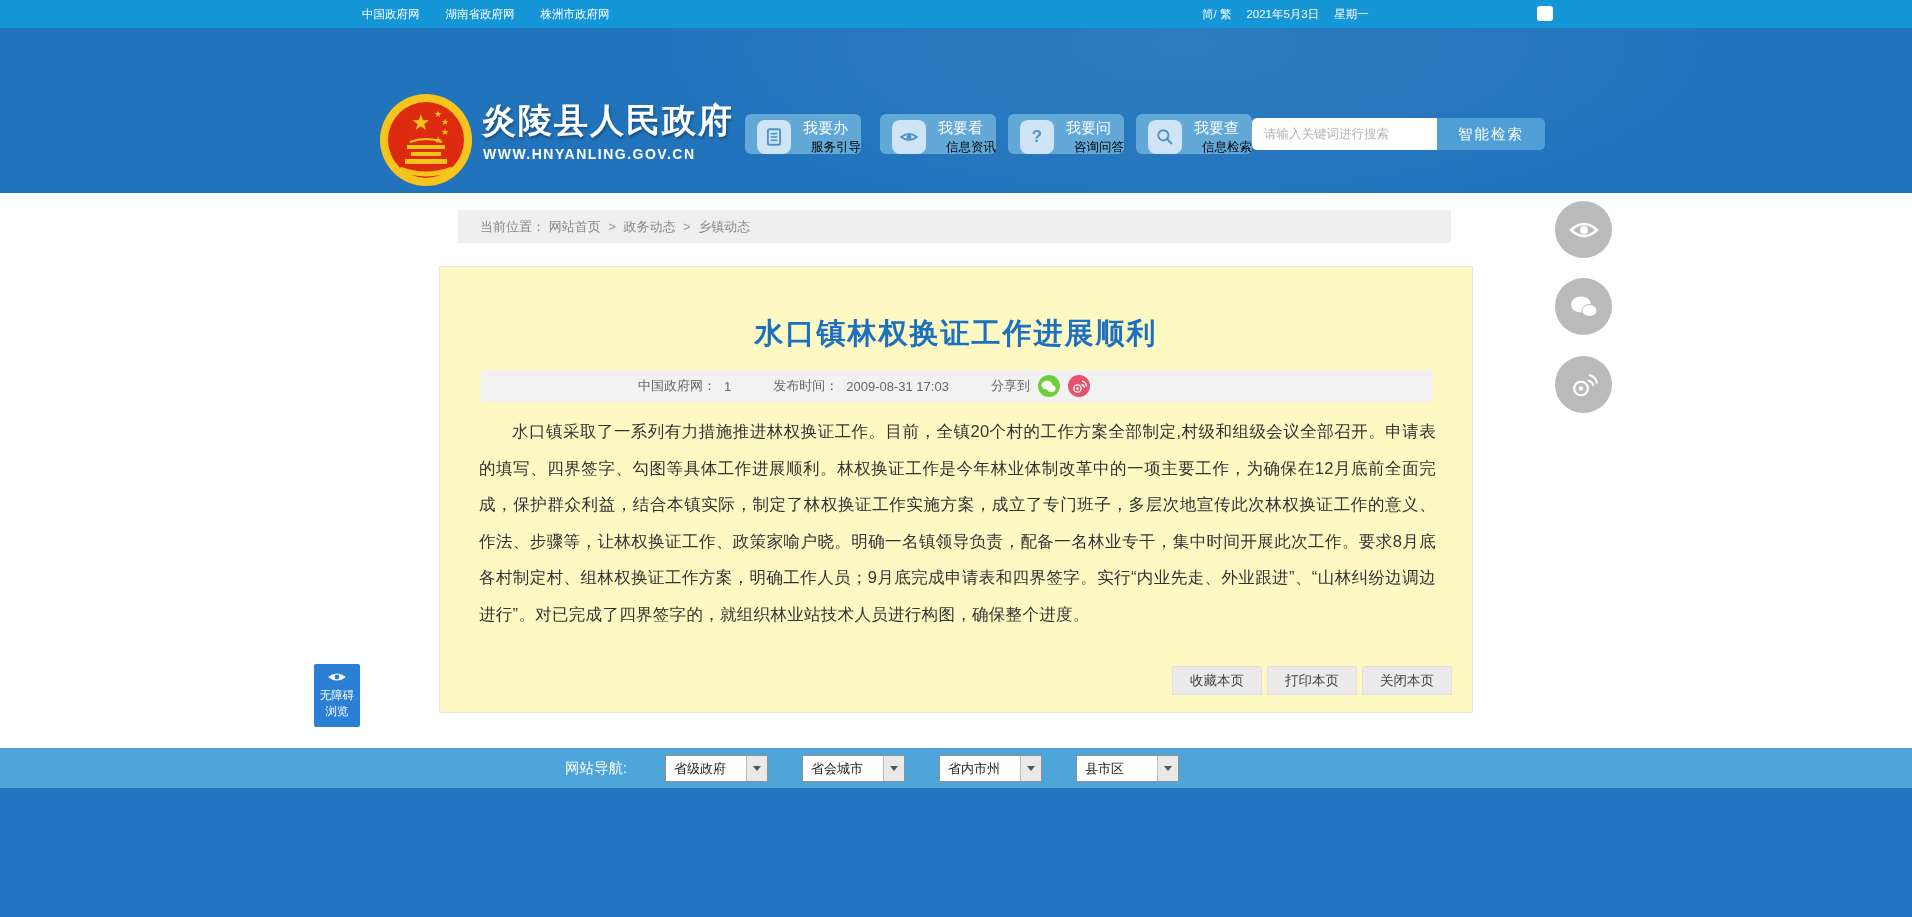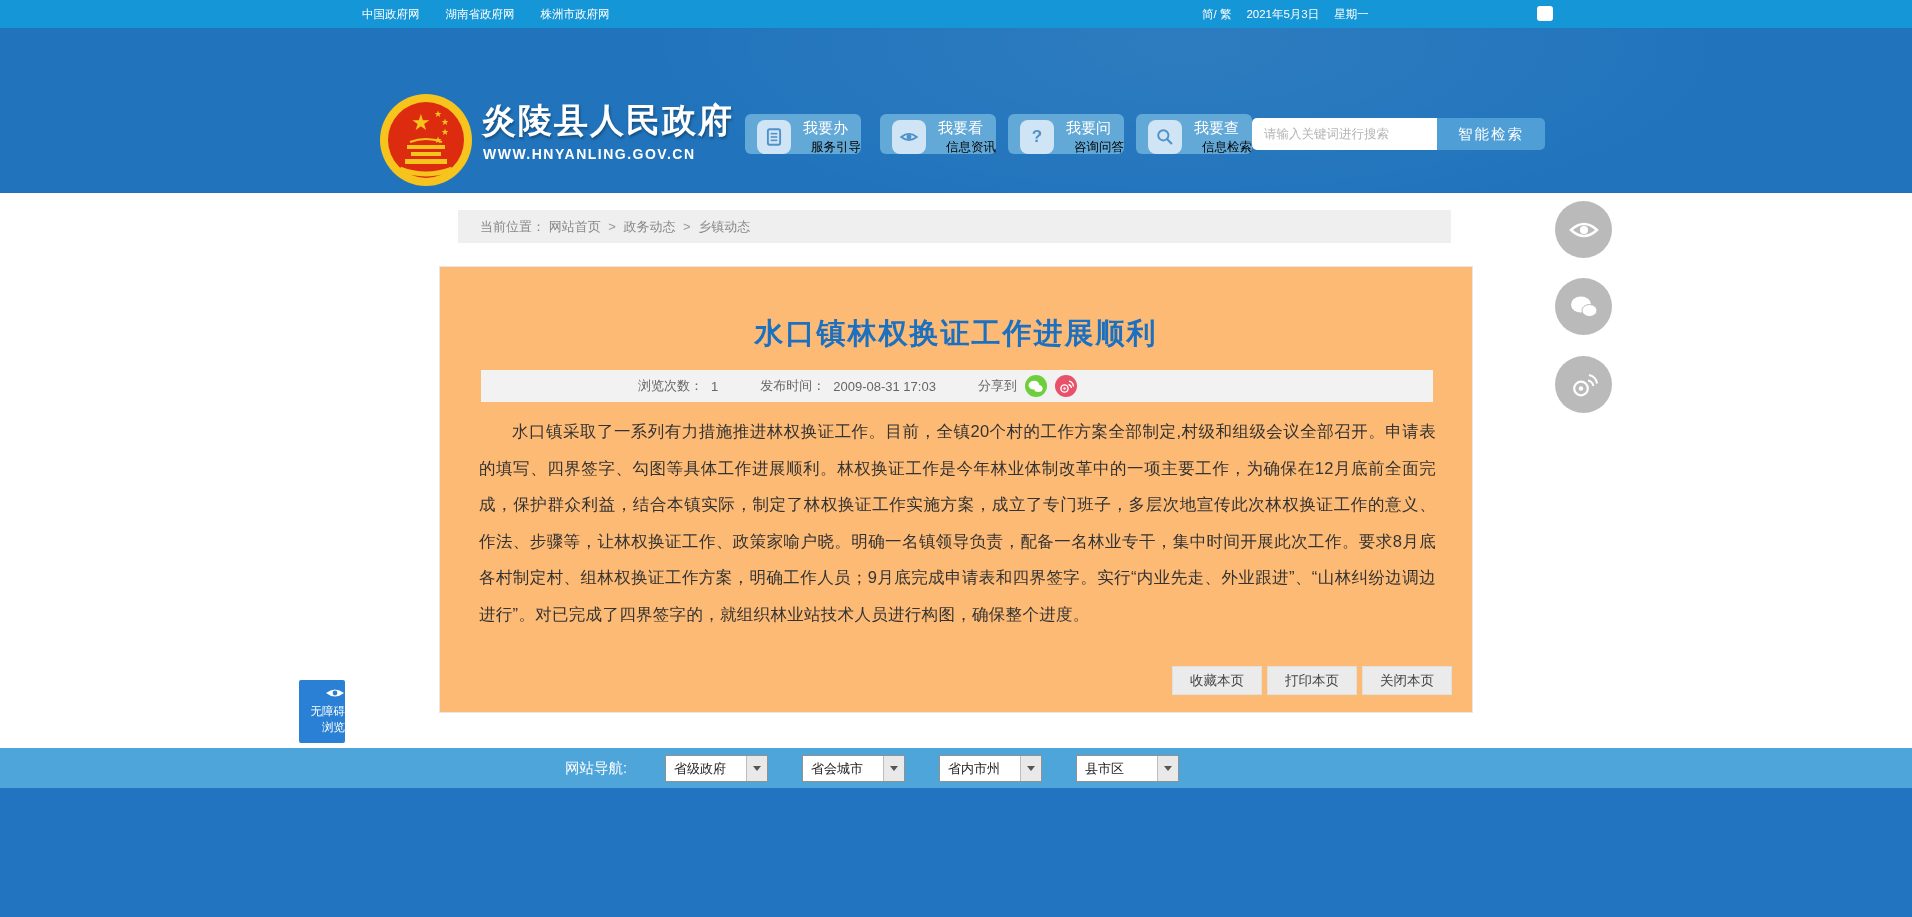--- a/index.html
+++ b/index.html
@@ -37,36 +37,36 @@
   .search-btn { position:absolute; left:1437px; top:90px; width:108px; height:32px; border:none; cursor:pointer;
     background:#4f9fd6; color:#fff; font-size:14.5px; letter-spacing:2px; border-radius:0 5px 5px 0; }
 
   
   .crumb { position:absolute; left:458px; top:210px; width:993px; height:33px; background:#efefef;
     line-height:33px; padding-left:22px; font-size:13px; color:#999; }
   .crumb span { color:#888; }
   .crumb .sep { margin:0 4px; color:#999; }
 
   
-  .card { position:absolute; left:439px; top:266px; width:1034px; height:447px; background:#fdba74; border:1px solid #e7e7e7; }
+  .card { position:absolute; left:439px; top:266px; width:1034px; height:447px; background:#fef9c3; border:1px solid #e7e7e7; }
   .a-title { position:absolute; left:0; top:47px; width:100%; text-align:center; font-size:29px; font-weight:bold;
     color:#1c70c0; letter-spacing:2px; }
   .meta { position:absolute; left:41px; top:103px; width:952px; height:32px; background:#f2f2f2;
     display:flex; align-items:center; padding-left:157px; gap:42px; font-size:13px; color:#666; }
   .meta .grp { display:flex; align-items:center; gap:8px; }
   .share-ic { width:22px; height:22px; border-radius:50%; display:flex; align-items:center; justify-content:center; cursor:pointer; }
   .wechat-bg { background:#6fce3e; } .weibo-bg { background:#e8516a; }
   .a-body { position:absolute; left:39px; top:146px; width:957px; font-size:16.5px; line-height:36.6px; color:#333;
     text-align:justify; text-indent:2em; letter-spacing:.3px; }
   .actions { position:absolute; top:399px; right:20px; display:flex; gap:5px; }
   .actions button { width:90px; height:29px; background:#ebebeb; border:1px solid #e0e0e0; font-size:13.5px; color:#444; cursor:pointer; }
 
   
-  .access { position:absolute; left:299px; top:664px; width:46px; height:63px; background:#2a80d4; border-radius:2px;
-    text-align:right; cursor:pointer;margin-top:16px; }
+  .access { position:absolute; left:314px; top:664px; width:46px; height:63px; background:#2a80d4; border-radius:2px;
+    text-align:center; cursor:pointer; }
   .access svg { margin-top:7px; }
   .access div { font-size:11.5px; color:#fff; line-height:16px; }
 
   
   .tool { position:absolute; left:1555px; width:57px; height:57px; border-radius:50%; background:#bababa;
     display:flex; align-items:center; justify-content:center; cursor:pointer; }
   .tool1{top:201px;} .tool2{top:278px;} .tool3{top:356px;}
 
   
   .navband { position:absolute; left:0; top:748px; width:1912px; height:40px; background:#4ea5da; }
@@ -169,21 +169,21 @@
     <span class="sep">&gt;</span>
     <span>政务动态</span>
     <span class="sep">&gt;</span>
     <span>乡镇动态</span>
   </div>
 
   <div class="card">
     <div class="a-title">水口镇林权换证工作进展顺利</div>
     <div class="meta">
       <span class="grp">
-        <span>浏览次数：</span>
+        <span>中国政府网：</span>
           <span>1</span>
       </span>
       <span class="grp">
         <span>发布时间：</span>
           <span>2009-08-31 17:03</span>
       </span>
       <span class="grp">
         <span>分享到</span>
         <span class="share-ic wechat-bg">
           <svg width="15" height="13" viewBox="0 0 15 13">

